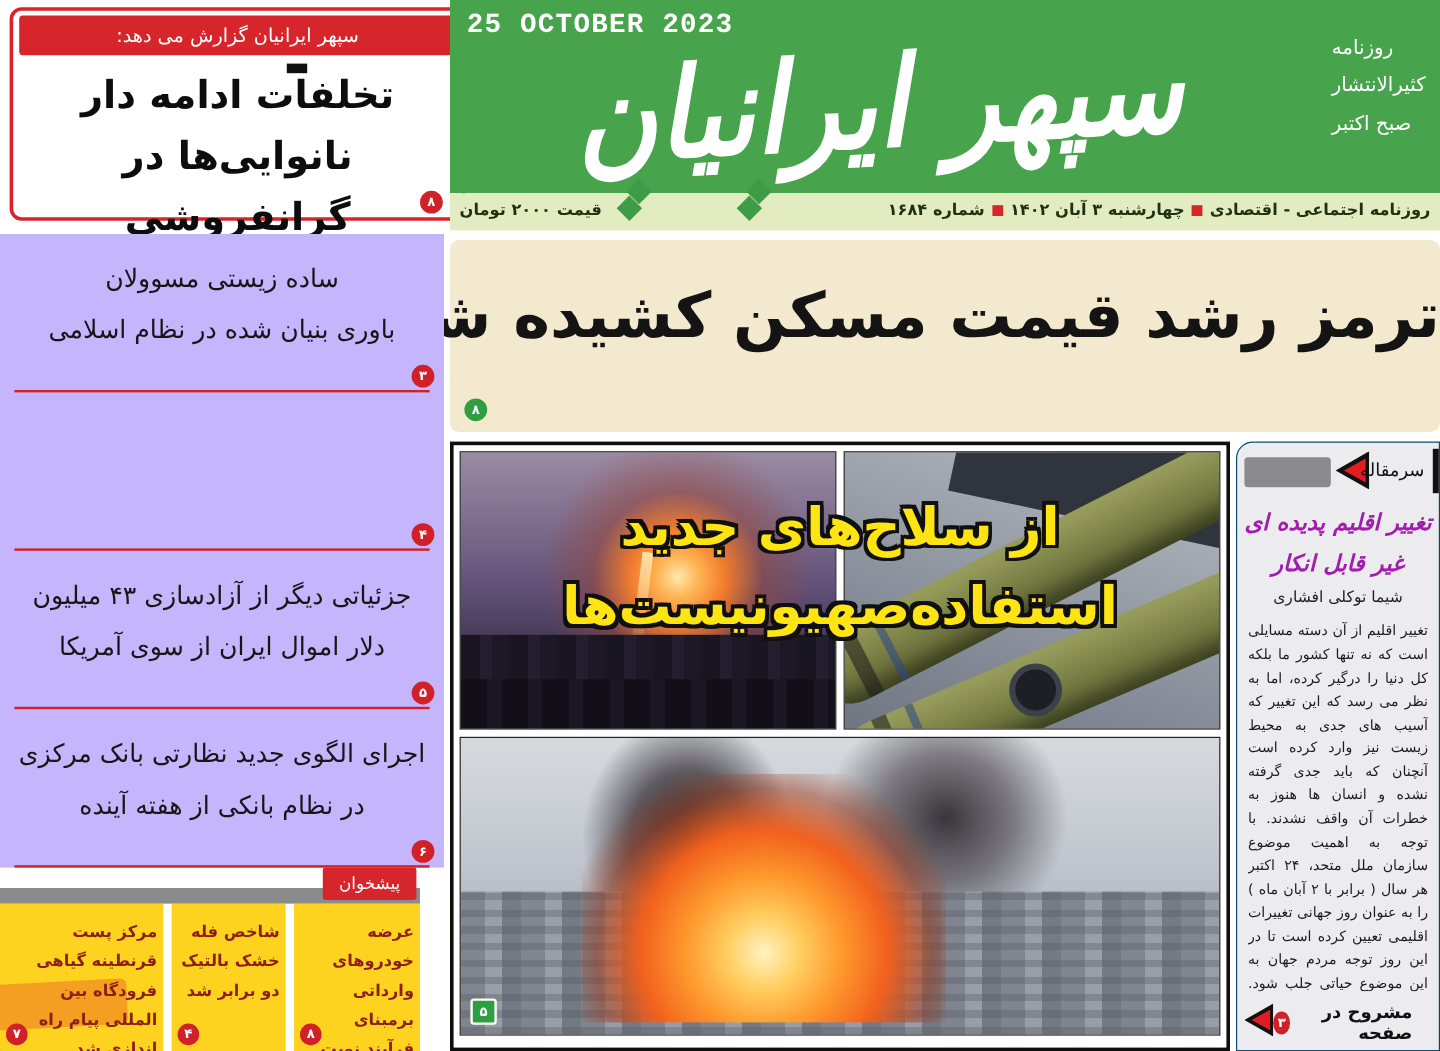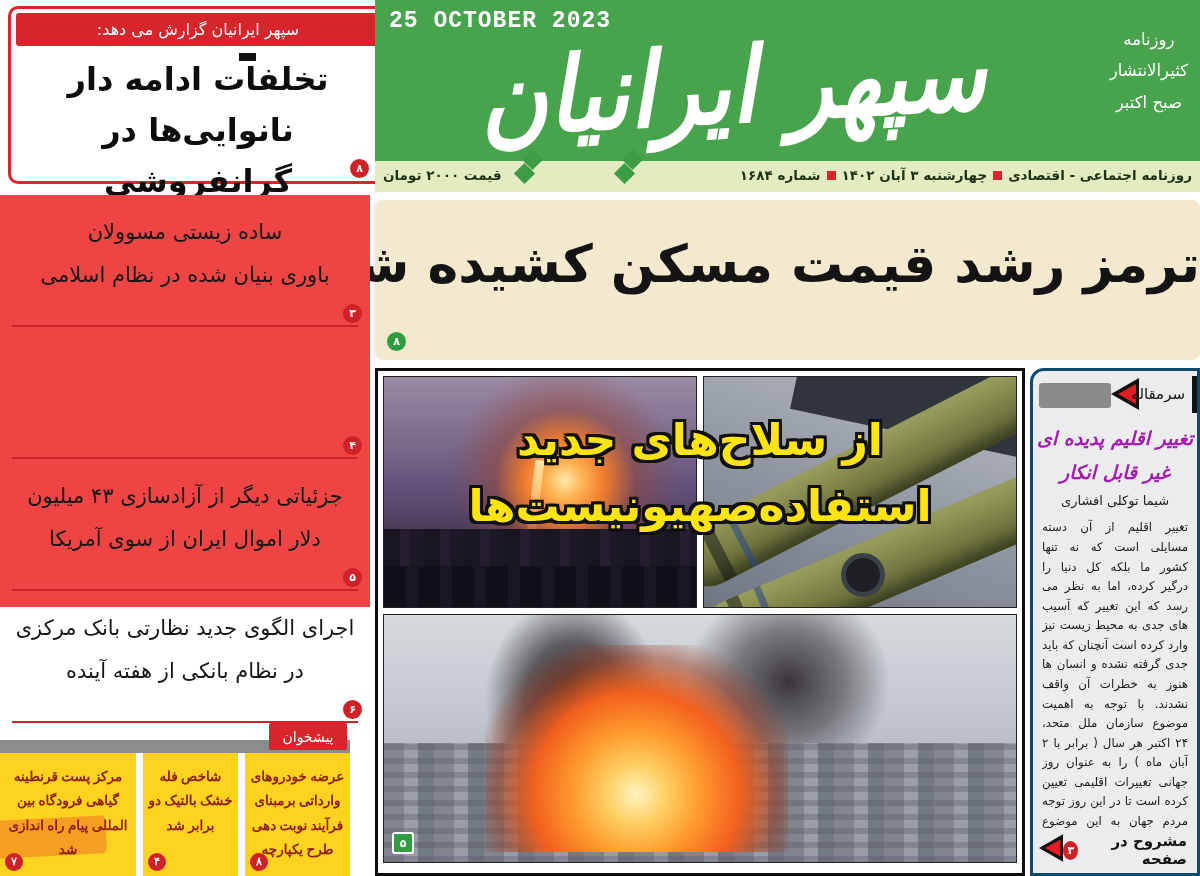--- a/index.html
+++ b/index.html
@@ -20,21 +20,21 @@
                text-align:center;font-size:16px;border-radius:3px;}
   .kicker-square{position:absolute;left:228px;top:44px;width:17px;height:8px;background:#111;}
   .lead-title{margin-top:8px;text-align:center;font-weight:bold;font-size:32px;line-height:1.6;color:#0d0d0d;}
   .lead-box .pnum{position:absolute;right:16px;bottom:3px;}
 
   
   .masthead{position:absolute;left:375px;top:0;width:825px;height:161px;background:#47a34c;}
   .date-en{position:absolute;left:14px;top:8px;color:#fff;font-weight:bold;font-size:23px;
            font-family:Liberation Mono, monospace;letter-spacing:1px;}
   .tagline{position:absolute;right:12px;top:24px;color:#fff;font-size:16.5px;line-height:1.9;
-           text-align:center;direction:rtl;}
+           text-align:left;direction:rtl;}
   .logo{position:absolute;left:30px;right:140px;top:0;height:172px;display:flex;align-items:center;
         justify-content:center;color:#fff;font-size:92px;font-weight:bold;font-style:italic;
         transform:rotate(-3deg) scaleY(1.12);white-space:nowrap;}
 
   
   .subline{position:absolute;left:375px;top:161px;width:825px;height:31px;background:#e3ebc0;}
   .sub-right{position:absolute;right:8px;top:6px;direction:rtl;display:flex;align-items:center;gap:6px;
              font-size:13.5px;font-weight:bold;color:#1e3213;}
   .red-sq{width:9px;height:9px;background:#d6252b;display:inline-block;}
   .price{position:absolute;left:8px;top:6px;font-size:13.5px;font-weight:bold;color:#1e3213;direction:rtl;}
@@ -45,34 +45,34 @@
   .dp1{left:140px;} .dp2{left:240px;}
 
   
   .headline-box{position:absolute;left:375px;top:200px;width:825px;height:160px;background:#f3e9cf;
                 border-radius:8px;}
   .main-title{position:absolute;left:0;right:0;top:34px;text-align:center;font-size:52px;font-weight:bold;
               color:#141414;white-space:nowrap;direction:rtl;letter-spacing:-1px;}
   .headline-box .pnum{position:absolute;left:12px;bottom:9px;}
 
   
-  .left-col{position:absolute;left:0;top:195px;width:370px;height:412px;background:#ef4444;direction:rtl;}
+  .left-col{position:absolute;left:0;top:195px;width:370px;height:528px;background:#c4b5fd;direction:rtl;}
   .news-item{height:132px;position:relative;}
   .news-lines{padding-top:16px;text-align:center;font-size:21px;line-height:2.05;color:#161616;}
   .sep{position:absolute;left:12px;right:12px;bottom:0;border-top:2.5px solid #cf2127;}
   .sep .pnum{position:absolute;right:-4px;top:-23px;}
 
   
   .pishkhan{position:absolute;left:0;top:723px;width:350px;height:153px;}
   .pk-tab{position:absolute;right:3px;top:0;width:78px;height:27px;background:#d6252b;color:#fff;
           font-size:14px;display:flex;align-items:center;justify-content:center;z-index:2;border-radius:2px;}
   .pk-bar{position:absolute;left:0;right:0;top:17px;height:13px;background:#8b8b8b;z-index:1;}
   .pk-boxes{position:absolute;left:0;right:0;top:30px;bottom:0;display:flex;direction:rtl;gap:7px;}
   .ybox{background:#fdd31f;position:relative;box-sizing:border-box;padding:12px 5px 24px;
-        font-size:13.5px;font-weight:bold;color:#8e1d12;text-align:center;line-height:1.8;font-family:Liberation Serif, serif;}
+        font-size:13.5px;font-weight:bold;color:#8e1d12;text-align:right;line-height:1.8;}
   .yb1{flex:0 0 105px;} .yb2{flex:0 0 95px;} .yb3{flex:1;}
   .ybox .pnum{position:absolute;left:5px;bottom:5px;width:18px;height:18px;}
   .watermark{position:absolute;left:-4px;bottom:20px;width:110px;height:38px;
              background:rgba(242,148,35,.85);border-radius:5px;transform:rotate(-3deg);z-index:0;}
   .ybox span{position:relative;z-index:1;}
 
   
   .photo-block{position:absolute;left:375px;top:368px;width:650px;height:508px;border:3px solid #0e0e0e;
                background:#fff;padding:5px;box-sizing:border-box;}
   .prow{display:flex;gap:6px;height:232px;}
@@ -110,34 +110,34 @@
   .fire{position:absolute;left:16%;bottom:4%;width:48%;height:84%;
         background:radial-gradient(ellipse at 50% 72%, #fff3c0 0,#ffcf63 14%,#ff9a2d 30%,#f2611e 48%,rgba(160,60,30,.5) 65%,transparent 78%);}
   .caption{position:absolute;left:0;right:0;top:36px;text-align:center;z-index:5;direction:rtl;}
   .cap-line{font-size:44px;font-weight:bold;color:#ffe414;line-height:1.5;
      text-shadow:-3px -3px 0 #101010,3px -3px 0 #101010,-3px 3px 0 #101010,3px 3px 0 #101010,
                  0 -3px 0 #101010,0 3px 0 #101010,-3px 0 0 #101010,3px 0 0 #101010;}
   .photo-blast .psq{position:absolute;left:8px;bottom:8px;z-index:6;}
 
   
   .editorial{position:absolute;left:1030px;top:368px;width:170px;height:508px;background:#ececee;
-             border:3px solid #0c4a6e;border-radius:14px 0 0 0;box-sizing:border-box;direction:rtl;}
+             border:1px solid #0c4a6e;border-radius:14px 0 0 0;box-sizing:border-box;direction:rtl;}
   .ed-head{position:relative;height:46px;}
   .ed-graybar{position:absolute;left:6px;top:12px;width:72px;height:25px;background:#8a8a8d;border-radius:3px;}
   .ed-icon{position:absolute;right:58px;top:7px;}
   .ed-label{position:absolute;right:12px;top:14px;font-size:15px;color:#111;}
   .edge-bar{position:absolute;right:0;top:5px;width:5px;height:37px;background:#111;}
   .ed-title{margin-top:4px;text-align:center;color:#a21caf;font-weight:bold;font-style:italic;
             font-size:19px;line-height:1.8;}
   .ed-author{margin-top:4px;text-align:center;font-size:13px;color:#222;}
   .ed-body{margin:10px 9px 0;font-size:11.8px;line-height:1.66;text-align:justify;color:#1c1c1c;
            height:310px;overflow:hidden;}
   .ed-foot{position:absolute;left:6px;right:6px;bottom:8px;height:30px;display:flex;direction:rtl;
            align-items:center;}
-  .ed-foot .txt{font-size:15px;font-weight:bold;color:#111;margin-right:4px;}
+  .ed-foot .txt{font-size:15px;font-weight:bold;color:#111;margin-right:16px;}
   .ed-foot .pnum{margin-right:6px;}
   .ed-foot .arr{margin-right:auto;}
 </style>
 </head>
 <body>
 
 <div class="page">
 
   <div class="lead-box">
     <div class="lead-kicker">سپهر ایرانیان گزارش می دهد:</div>

